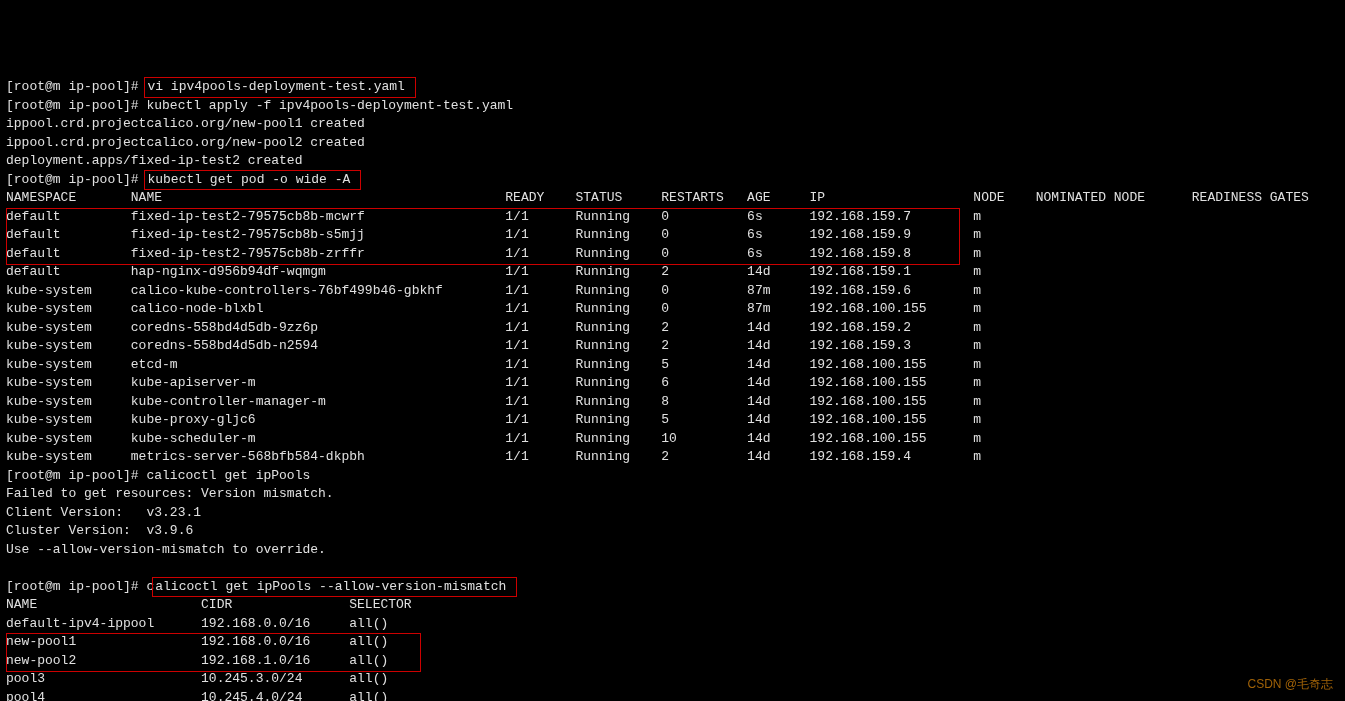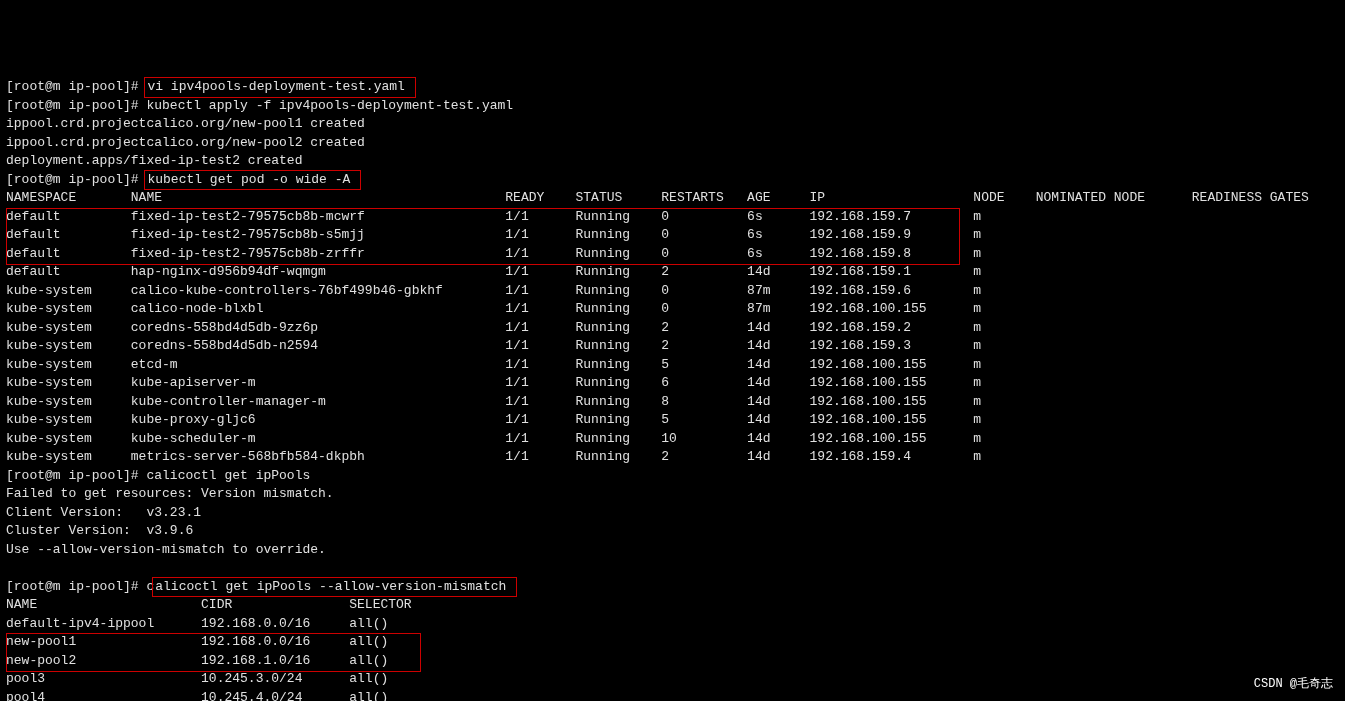--- a/index.html
+++ b/index.html
@@ -22,23 +22,23 @@
   }
   .highlight-box-rows {
     border: 1px solid #cc0000;
     position: absolute;
     pointer-events: none;
   }
   .watermark {
     position: fixed;
     right: 12px;
     bottom: 8px;
-    color: #ffffff;
+    color: #a16207;
     font-size: 12px;
-    font-family: Liberation Mono, monospace;
+    font-family: Liberation Sans, sans-serif;
   }
   .line { white-space: pre; }
   .rel { position: relative; }
 </style>
 </head>
 <body>
 
 
 
 <div class="rel" id="terminal"><div class="line"><span>[root@m ip-pool]# </span><span class="highlight-box">vi ipv4pools-deployment-test.yaml </span></div><div class="line"><span>[root@m ip-pool]# </span><span>kubectl apply -f ipv4pools-deployment-test.yaml</span></div><div class="line">ippool.crd.projectcalico.org/new-pool1 created</div><div class="line">ippool.crd.projectcalico.org/new-pool2 created</div><div class="line">deployment.apps/fixed-ip-test2 created</div><div class="line"><span>[root@m ip-pool]# </span><span class="highlight-box">kubectl get pod -o wide -A </span></div><div class="line">NAMESPACE       NAME                                            READY    STATUS     RESTARTS   AGE     IP                   NODE    NOMINATED NODE      READINESS GATES</div><div class="rel"><div class="line">default         fixed-ip-test2-79575cb8b-mcwrf                  1/1      Running    0          6s      192.168.159.7        m       <none>              <none></none></none></div><div class="line">default         fixed-ip-test2-79575cb8b-s5mjj                  1/1      Running    0          6s      192.168.159.9        m       <none>              <none></none></none></div><div class="line">default         fixed-ip-test2-79575cb8b-zrffr                  1/1      Running    0          6s      192.168.159.8        m       <none>              <none></none></none></div><div class="line">default         hap-nginx-d956b94df-wqmgm                       1/1      Running    2          14d     192.168.159.1        m       <none>              <none></none></none></div><div class="line">kube-system     calico-kube-controllers-76bf499b46-gbkhf        1/1      Running    0          87m     192.168.159.6        m       <none>              <none></none></none></div><div class="line">kube-system     calico-node-blxbl                               1/1      Running    0          87m     192.168.100.155      m       <none>              <none></none></none></div><div class="line">kube-system     coredns-558bd4d5db-9zz6p                        1/1      Running    2          14d     192.168.159.2        m       <none>              <none></none></none></div><div class="line">kube-system     coredns-558bd4d5db-n2594                        1/1      Running    2          14d     192.168.159.3        m       <none>              <none></none></none></div><div class="line">kube-system     etcd-m                                          1/1      Running    5          14d     192.168.100.155      m       <none>              <none></none></none></div><div class="line">kube-system     kube-apiserver-m                                1/1      Running    6          14d     192.168.100.155      m       <none>              <none></none></none></div><div class="line">kube-system     kube-controller-manager-m                       1/1      Running    8          14d     192.168.100.155      m       <none>              <none></none></none></div><div class="line">kube-system     kube-proxy-gljc6                                1/1      Running    5          14d     192.168.100.155      m       <none>              <none></none></none></div><div class="line">kube-system     kube-scheduler-m                                1/1      Running    10         14d     192.168.100.155      m       <none>              <none></none></none></div><div class="line">kube-system     metrics-server-568bfb584-dkpbh                  1/1      Running    2          14d     192.168.159.4        m       <none>              <none></none></none></div><div class="highlight-box-rows" style="left:0px; top:0px; width:951.6px; height:55.5px;"></div></div><div class="line"><span>[root@m ip-pool]# </span><span>calicoctl get ipPools</span></div><div class="line">Failed to get resources: Version mismatch.</div><div class="line">Client Version:   v3.23.1</div><div class="line">Cluster Version:  v3.9.6</div><div class="line">Use --allow-version-mismatch to override.</div><div class="line"> </div><div class="line"><span>[root@m ip-pool]# </span><span>c</span><span class="highlight-box">alicoctl get ipPools --allow-version-mismatch </span></div><div class="line">NAME                     CIDR               SELECTOR  </div><div class="rel"><div class="line">default-ipv4-ippool      192.168.0.0/16     all()</div><div class="line">new-pool1                192.168.0.0/16     all()</div><div class="line">new-pool2                192.168.1.0/16     all()</div><div class="line">pool3                    10.245.3.0/24      all()</div><div class="line">pool4                    10.245.4.0/24      all()</div><div class="highlight-box-rows" style="left:0px; top:18.5px; width:413.4px; height:37px;"></div></div></div>

